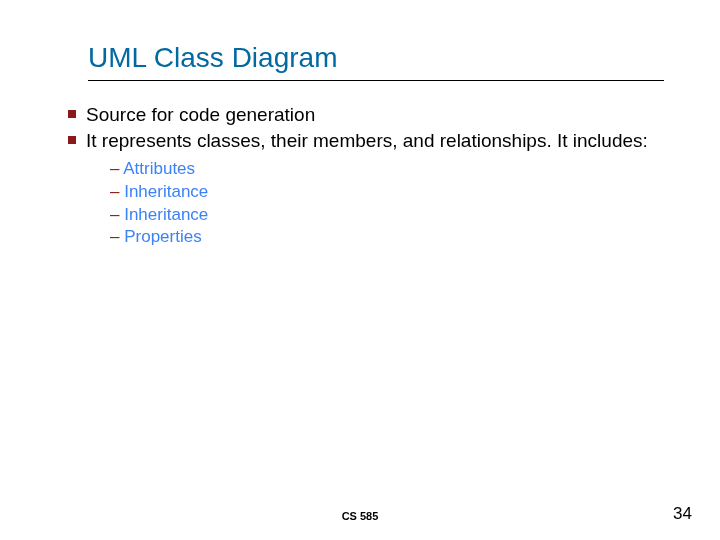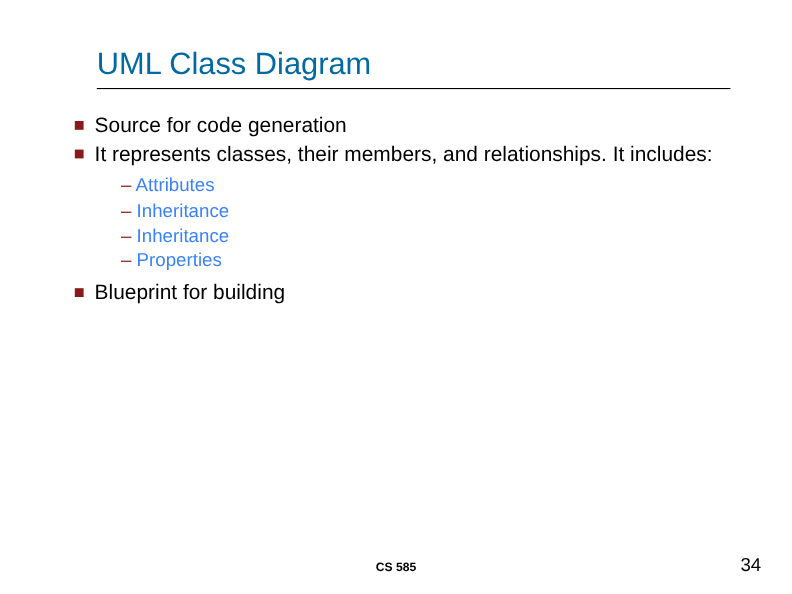--- a/index.html
+++ b/index.html
@@ -83,17 +83,16 @@
   <li><span>Source for code generation</span></li>
   <li>
     <span>It represents classes, their members, and relationships.  It includes:</span>
     <ul class="sub">
       <li><span>Attributes</span></li>
       <li><span>Inheritance</span></li>
       <li><span>Inheritance</span></li>
       <li><span>Properties</span></li>
     </ul>
   </li>
-  <li><span>Blueprint for building</span></li>
 </ul>
 
 <div class="footer-center">CS 585</div>
 <div class="footer-right">34</div>
 
 </body></html>

